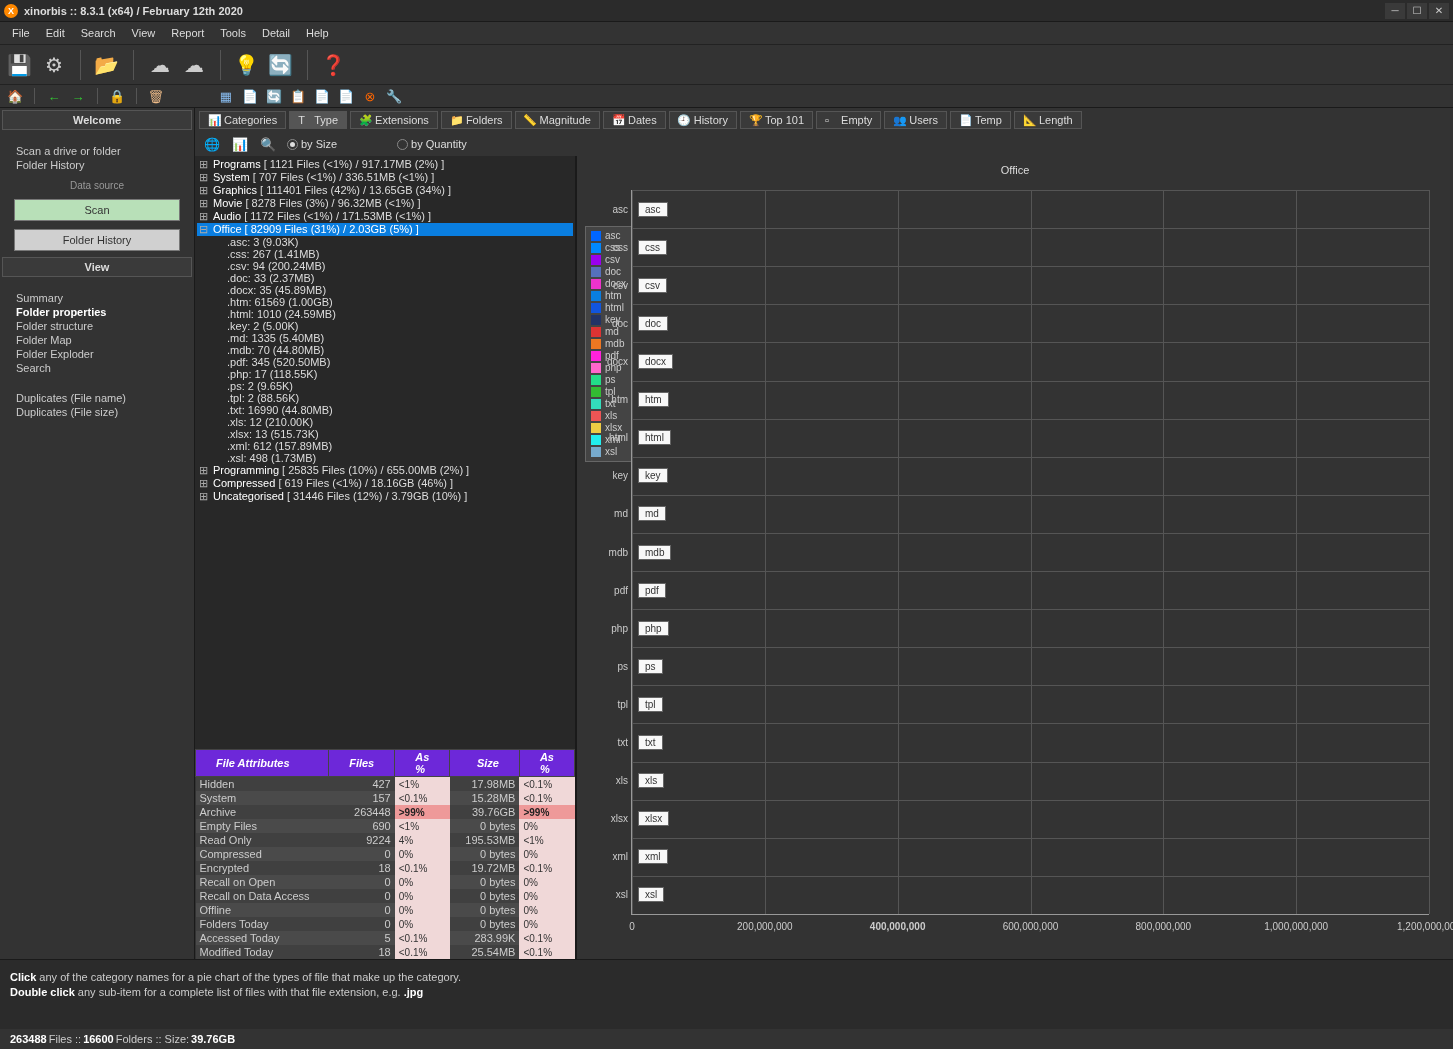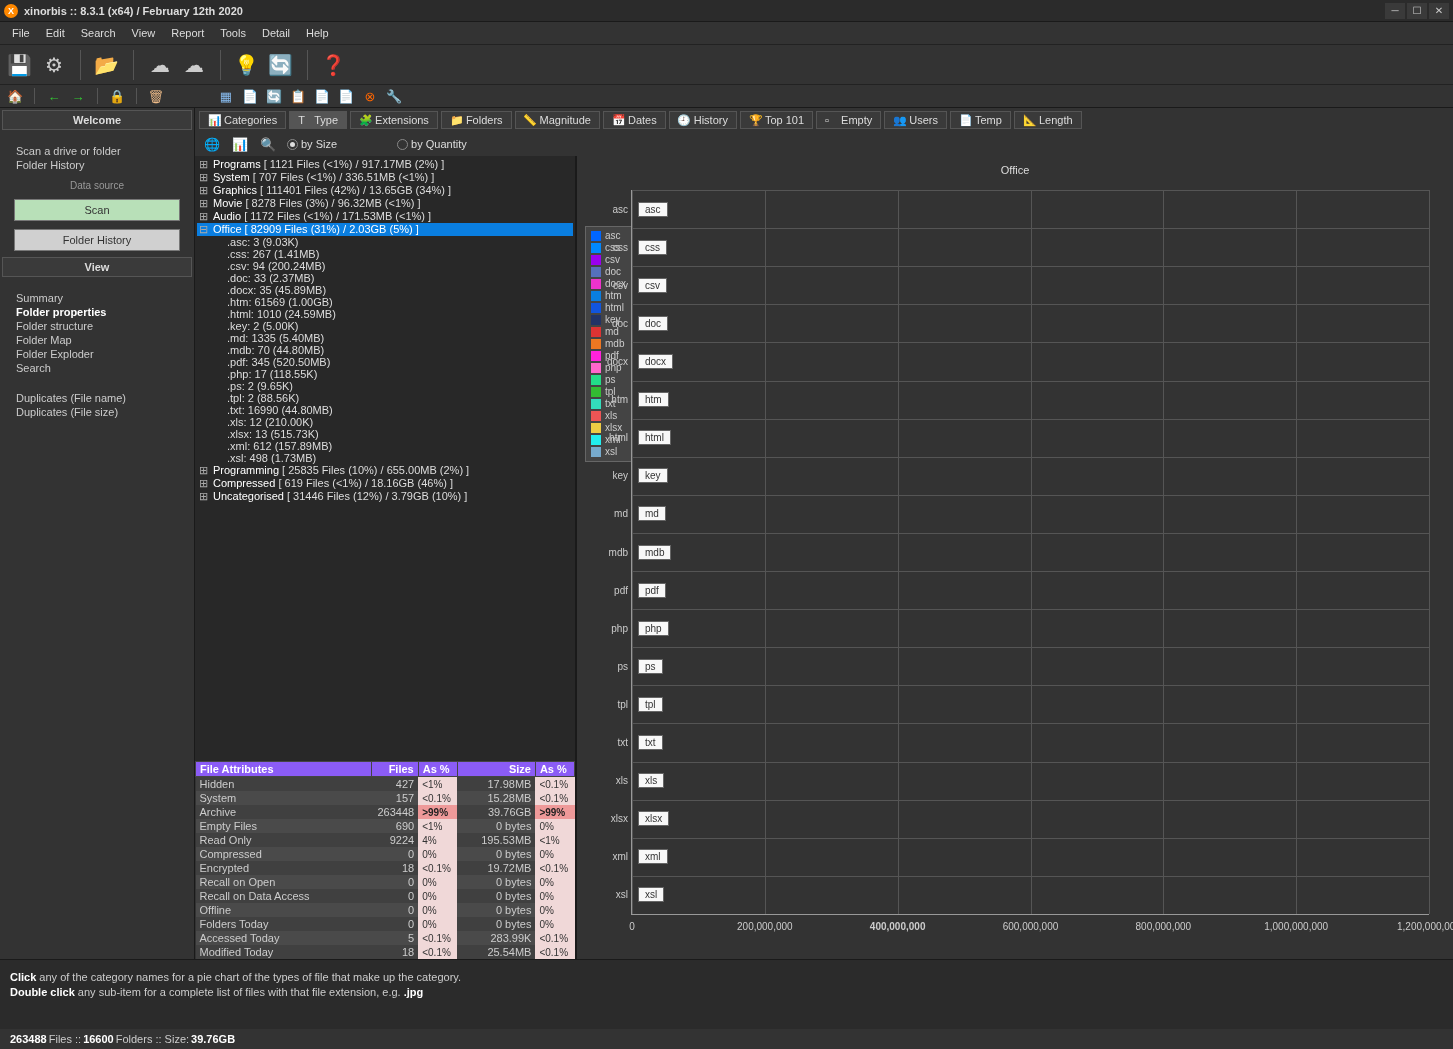--- a/index.html
+++ b/index.html
@@ -66,21 +66,21 @@
 .tree-cat { color:#ddd; padding:0 2px; white-space:nowrap;}
 .tree-cat .exp { color:#aaa; margin-right:4px; display:inline-block; width:10px;}
 .tree-cat b { color:#fff; font-weight:normal;}
 .tree-cat.sel { background:#0a7ee0; color:#fff;}
 .tree-cat.sel b { color:#fff;}
 .tree-sub { padding-left: 30px; color:#ddd; white-space:nowrap;}
 
 
 .attr-table { background:#333; font-size:11px; }
 .attr-table table { width:100%; border-collapse:collapse;}
-.attr-table th { background:#8b5cf6; color:#fff; text-align:left; padding:1px 4px; font-weight:bold; border:1px solid #444;}
+.attr-table th { background:#6d28d9; color:#fff; text-align:left; padding:1px 20px; font-weight:bold; border:1px solid #444;font-style:italic;}
 .attr-table th.r { text-align:right;}
 .attr-table td { padding:1px 4px; border:0;}
 .attr-table tr.odd { background:#404040;}
 .attr-table tr.even { background:#4a4a4a;}
 .attr-table td.num { text-align:right;}
 .pct-cell { background:#f0d8d8; color:#333; padding:1px 4px; font-size:10px;}
 .pct-cell.hi { background:#ee9999; color:#222; font-weight:bold;}
 .legend { position:absolute; left:8px; top:70px; background:#444; border:1px solid #666; padding:3px 5px; font-size:10px;}
 .legend-item { display:flex; align-items:center; gap:4px; line-height:12px;}
 .legend-sw { width:10px; height:10px; }

